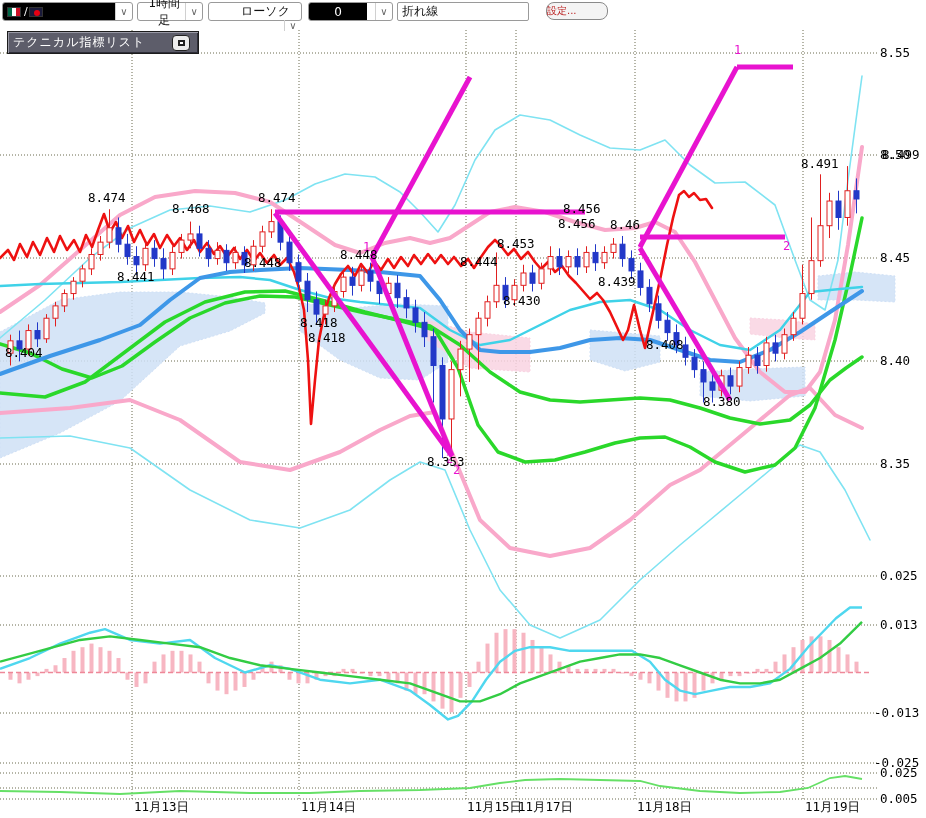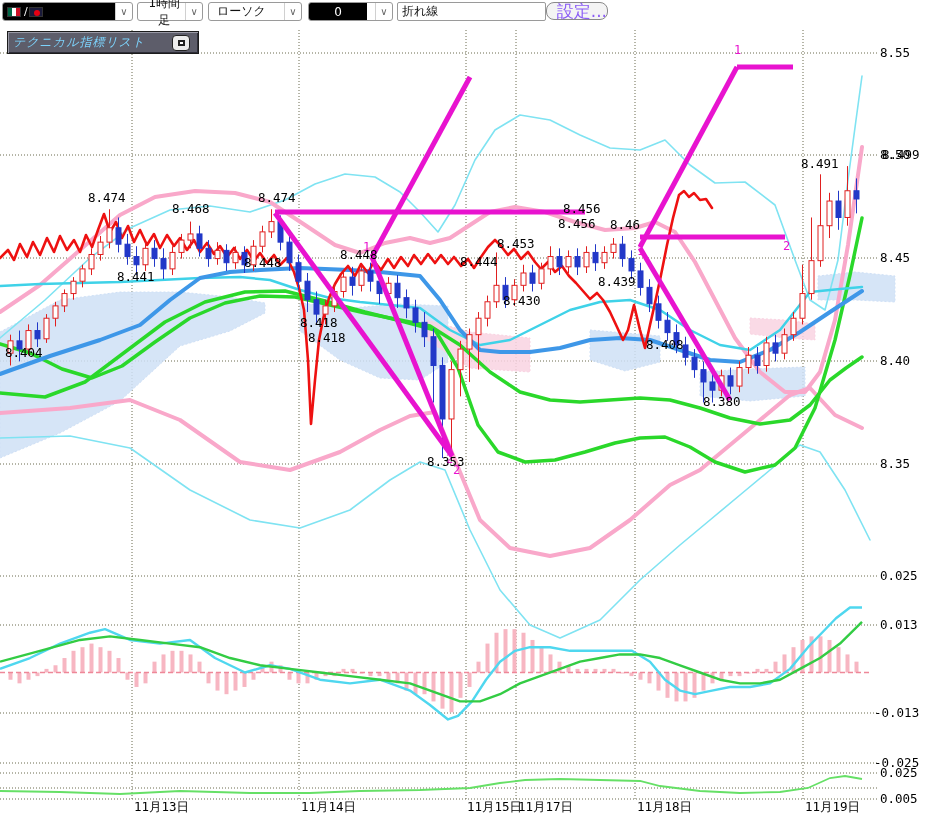--- a/index.html
+++ b/index.html
@@ -12,29 +12,29 @@
   .combo .arrow { margin-left:auto; width:17px; height:100%; display:flex; align-items:center;
                   justify-content:center; color:#666; font-size:10px; border-left:1px solid #d0d0d0; }
   .blackbox { background:#000; color:#fff; height:100%; display:flex; align-items:center;
               padding:0 4px; border-radius:2px 0 0 2px; font-size:12px; }
   .flag { display:inline-block; width:14px; height:10px; margin-right:2px; position:relative; }
   .flag-mx { background:linear-gradient(90deg,#006847 33%,#fff 33%,#fff 66%,#ce1126 66%); border:1px solid #333; }
   .flag-jp { background:#1a1a3a; border:1px solid #333; }
   .flag-jp::after { content:""; position:absolute; left:4px; top:2px; width:6px; height:6px;
                     border-radius:50%; background:#e60012; }
   #settings-btn { position:absolute; left:546px; top:2px; width:62px; height:18px; background:#f4f4f4;
-                  border:1px solid #8a8a8a; border-radius:8px; font-size:17px; color:#8b5cf6;
-                  display:flex; align-items:center; justify-content:flex-end; }
-  #line-input { position:absolute; left:397px; top:2px; width:149px; height:19px; border:1px solid #9a9a9a;
+                  border:1px solid #8a8a8a; border-radius:8px; font-size:10px; color:#b91c1c;
+                  display:flex; align-items:center; justify-content:flex-start; }
+  #line-input { position:absolute; left:397px; top:2px; width:132px; height:19px; border:1px solid #9a9a9a;
                 font-size:12px; padding:0 4px; color:#111; background:#fff; border-radius:2px; }
   
   #indicator-panel { position:absolute; left:7px; top:31px; width:192px; height:23px; background:#5d5d6a;
                      border:1px solid #1c1c1c; box-shadow:inset 1px 1px 0 #9a9aa6, inset -1px -1px 0 #2e2e38;
                      z-index:6; display:flex; align-items:center; }
-  #indicator-panel .title { color:#7dd3fc; font-size:12px; padding-left:5px; letter-spacing:1px; white-space:nowrap;font-style:italic; }
+  #indicator-panel .title { color:#ffffff; font-size:12px; padding-left:5px; letter-spacing:1px; white-space:nowrap; }
   #panel-restore-btn { position:absolute; right:8px; top:3px; width:18px; height:16px; background:#ededed;
                        border:1px solid #222; border-radius:4px; display:flex; align-items:center; justify-content:center; }
   #panel-restore-btn .sq { width:7px; height:6px; border:2px solid #222; background:#fff; }
   
   #chart-wrap { position:absolute; left:0; top:28px; width:926px; height:790px; }
   svg text { font-family:"DejaVu Sans Mono","DejaVu Sans",monospace; }
 </style>
 </head>
 <body>
 
@@ -45,21 +45,21 @@
       <span style="color:#fff;font-size:11px;margin:0 1px;">/</span>
       <span class="flag flag-jp"></span>
       <span style="margin-left:3px;margin-top:40px;">MXN/JPY</span>
     </span>
     <span class="arrow">∨</span>
   </div>
   <div class="combo" style="left:137px;width:66px;padding-left:5px;text-align:center;">
     <span>1時間足</span>
     <span class="arrow">∨</span>
   </div>
-  <div class="combo" style="left:208px;width:94px;padding-left:8px;">
+  <div class="combo" style="left:208px;width:94px;padding-left:21px;flex-direction:column;">
     <span>ローソク</span>
     <span class="arrow">∨</span>
   </div>
   <div class="combo" style="left:308px;width:85px;padding:0;">
     <span class="blackbox" style="width:58px;justify-content:center;">0</span>
     <span class="arrow">∨</span>
   </div>
   <input id="line-input" readonly="" value="折れ線" style="">
   <div id="settings-btn">
     <span>設定...</span>

